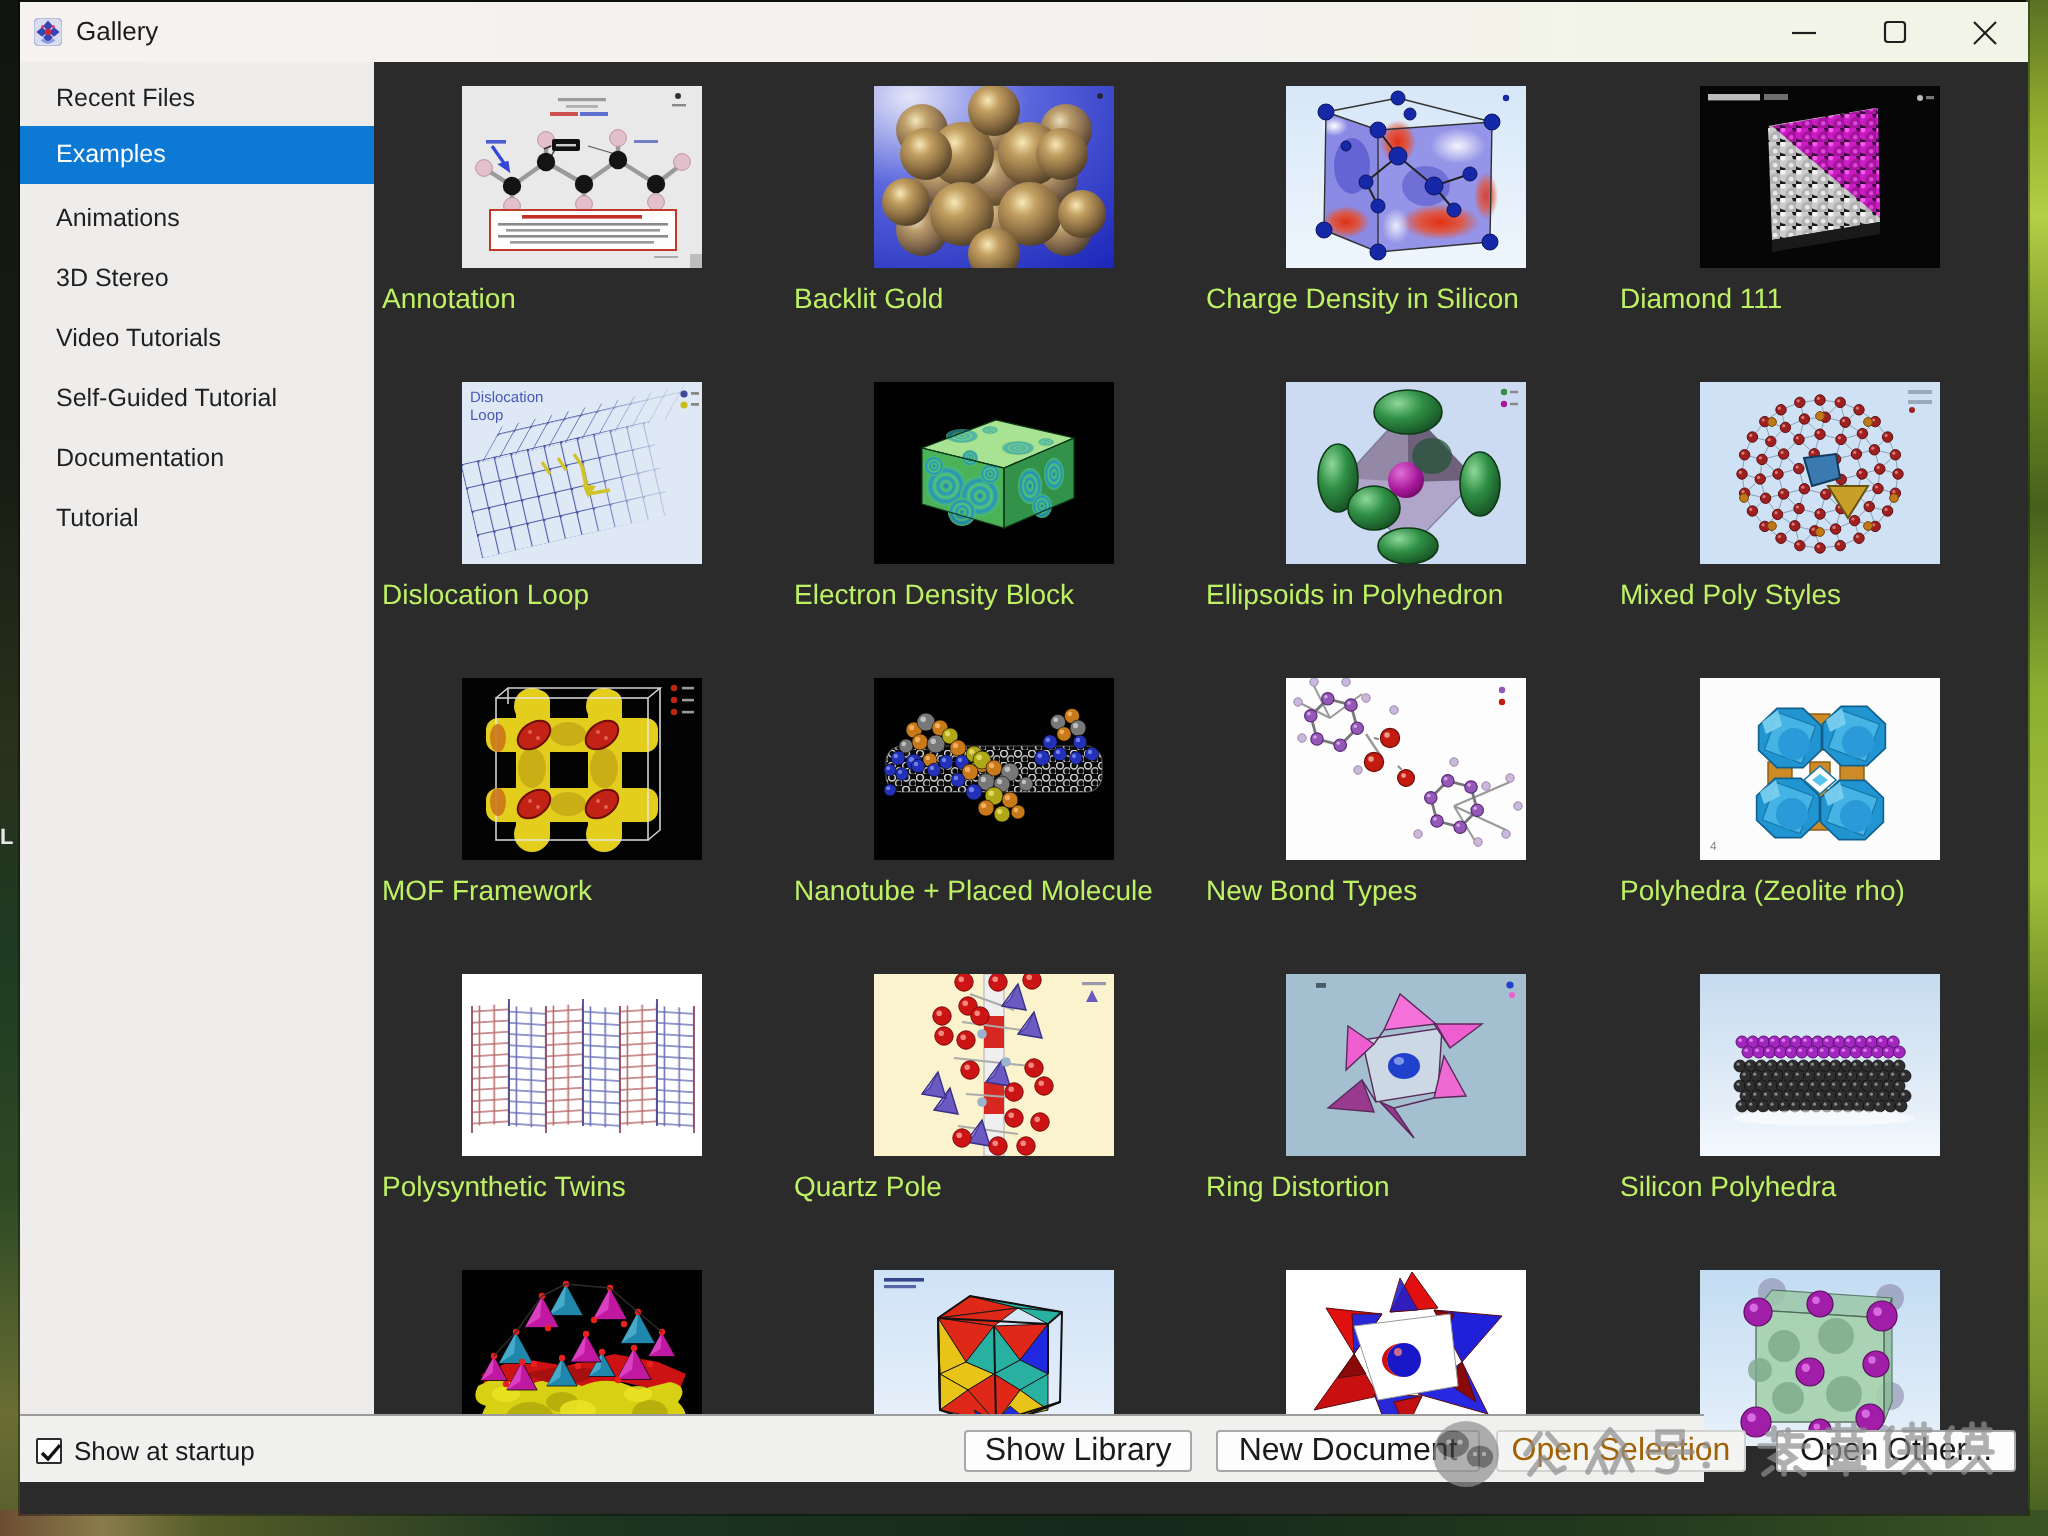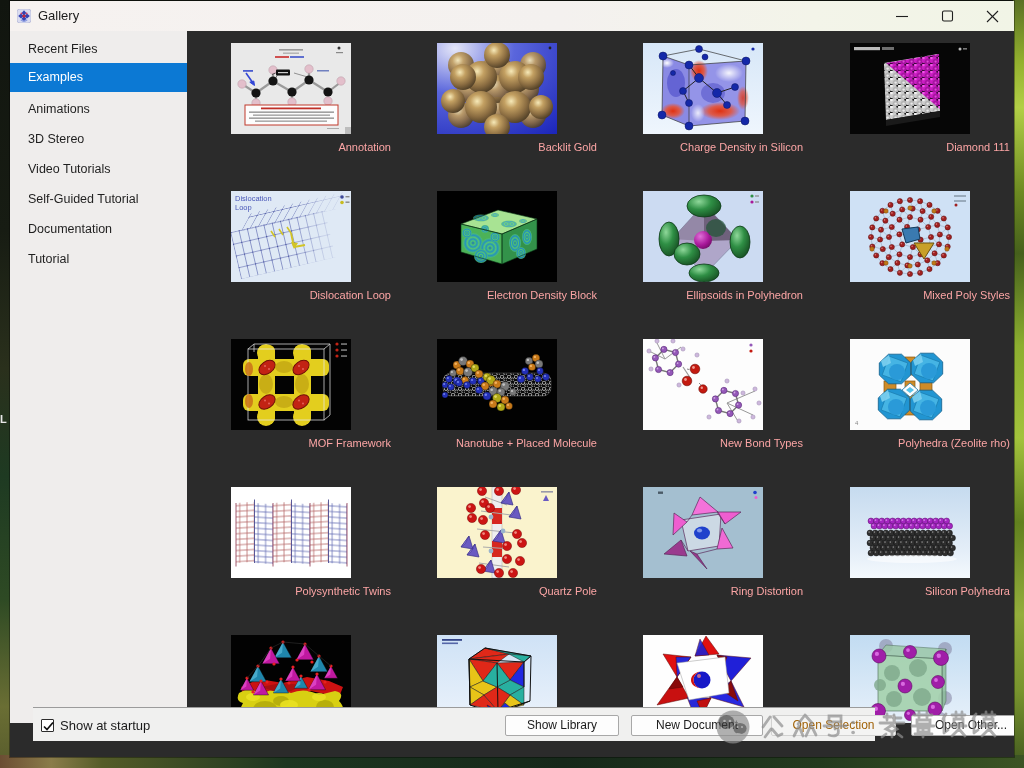--- a/index.html
+++ b/index.html
@@ -15,24 +15,24 @@
  background:#2b2b2b;box-shadow:0 0 0 1px rgba(0,0,0,.35);}
 #titlebar{position:absolute;left:0;top:0;width:1004px;height:30px;
  background:linear-gradient(90deg,#f6f2f0 0%,#f4f1ef 55%,#f3f4e9 80%,#f1f4e6 100%);}
 #title-txt{position:absolute;left:28px;top:7px;font-size:13px;color:#1b1b1b;}
 #sidebar{position:absolute;left:0;top:30px;width:177px;height:692px;background:#efedec;}
 .sbi{position:absolute;left:18px;font-size:12.5px;color:#1f1f1f;}
 #sel{position:absolute;left:0;top:32px;width:177px;height:29px;background:#0c79d4;}
 #sel-t{position:absolute;left:18px;top:8px;font-size:12.5px;color:#fff;}
 #content{position:absolute;left:177px;top:30px;width:827px;height:692px;background:#2b2b2b;overflow:hidden;}
 .thumb{position:absolute;width:120px;height:91px;}
-.lbl{position:absolute;width:200px;text-align:right;font-size:11px;color:#fca5a5;}
-#botbar{position:absolute;left:0;top:706px;width:842px;height:34px;background:#f0f0ef;border-top:1px solid #9b9b9b;margin-left:23px;}
+.lbl{position:absolute;width:200px;text-align:left;font-size:14px;color:#bef264;}
+#botbar{position:absolute;left:0;top:706px;width:842px;height:34px;background:#f0f0ef;border-top:1px solid #9b9b9b;}
 .btn{position:absolute;top:7px;height:21px;background:#fdfdfd;border:1px solid #a8a8a8;border-radius:2px;
- font-size:12px;color:#1a1a1a;text-align:center;line-height:19px;}
+ font-size:16px;color:#1a1a1a;text-align:center;line-height:19px;}
 .btn.dis{background:#f4f4f3;border-color:#d2d2d1;color:#a16207;}
 #cb{position:absolute;left:8px;top:10.5px;width:13px;height:13px;background:#fff;border:1.6px solid #2c2c2c;border-radius:1px;}
 #cb svg{position:absolute;left:-1px;top:-1px;}
 #cbt{position:absolute;left:27px;top:9.5px;font-size:13px;color:#1a1a1a;}
 #wm{position:absolute;left:712px;top:705px;width:300px;height:50px;opacity:0.7;}
 </style></head><body>
 <div id="desk-left"></div>
 <div id="desk-right"></div>
 <div id="desk-bottom"></div>
 <div id="desk-l-txt">L</div>

